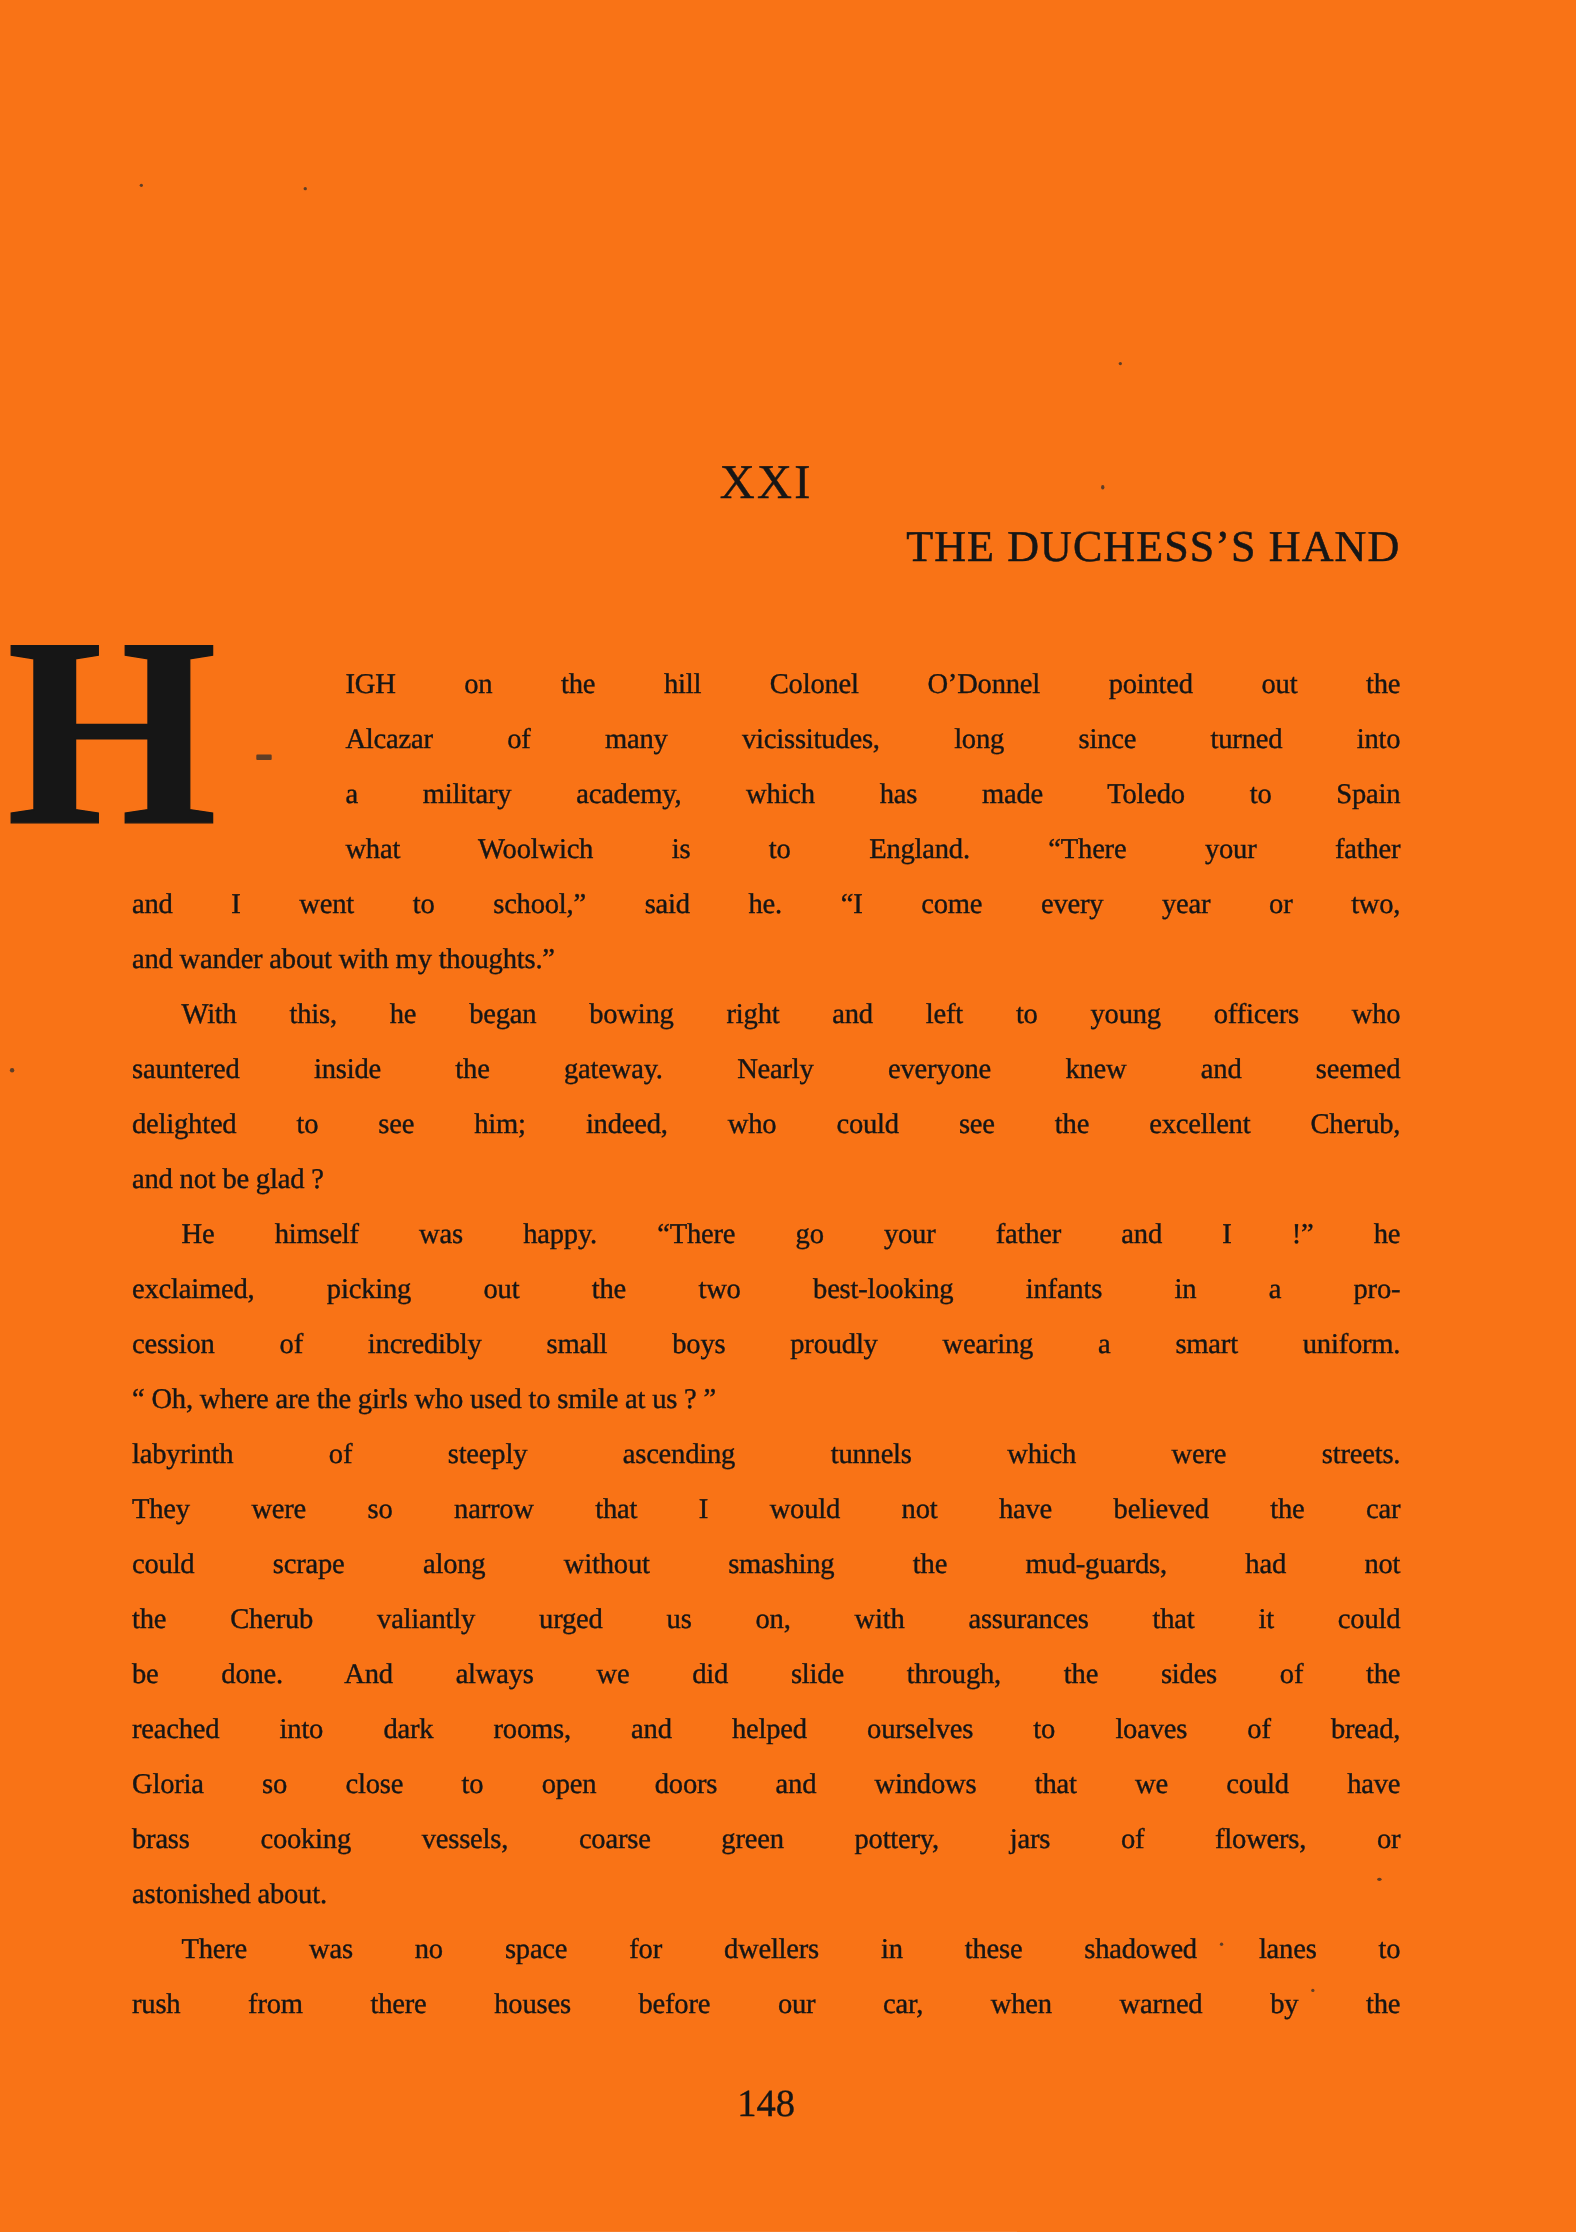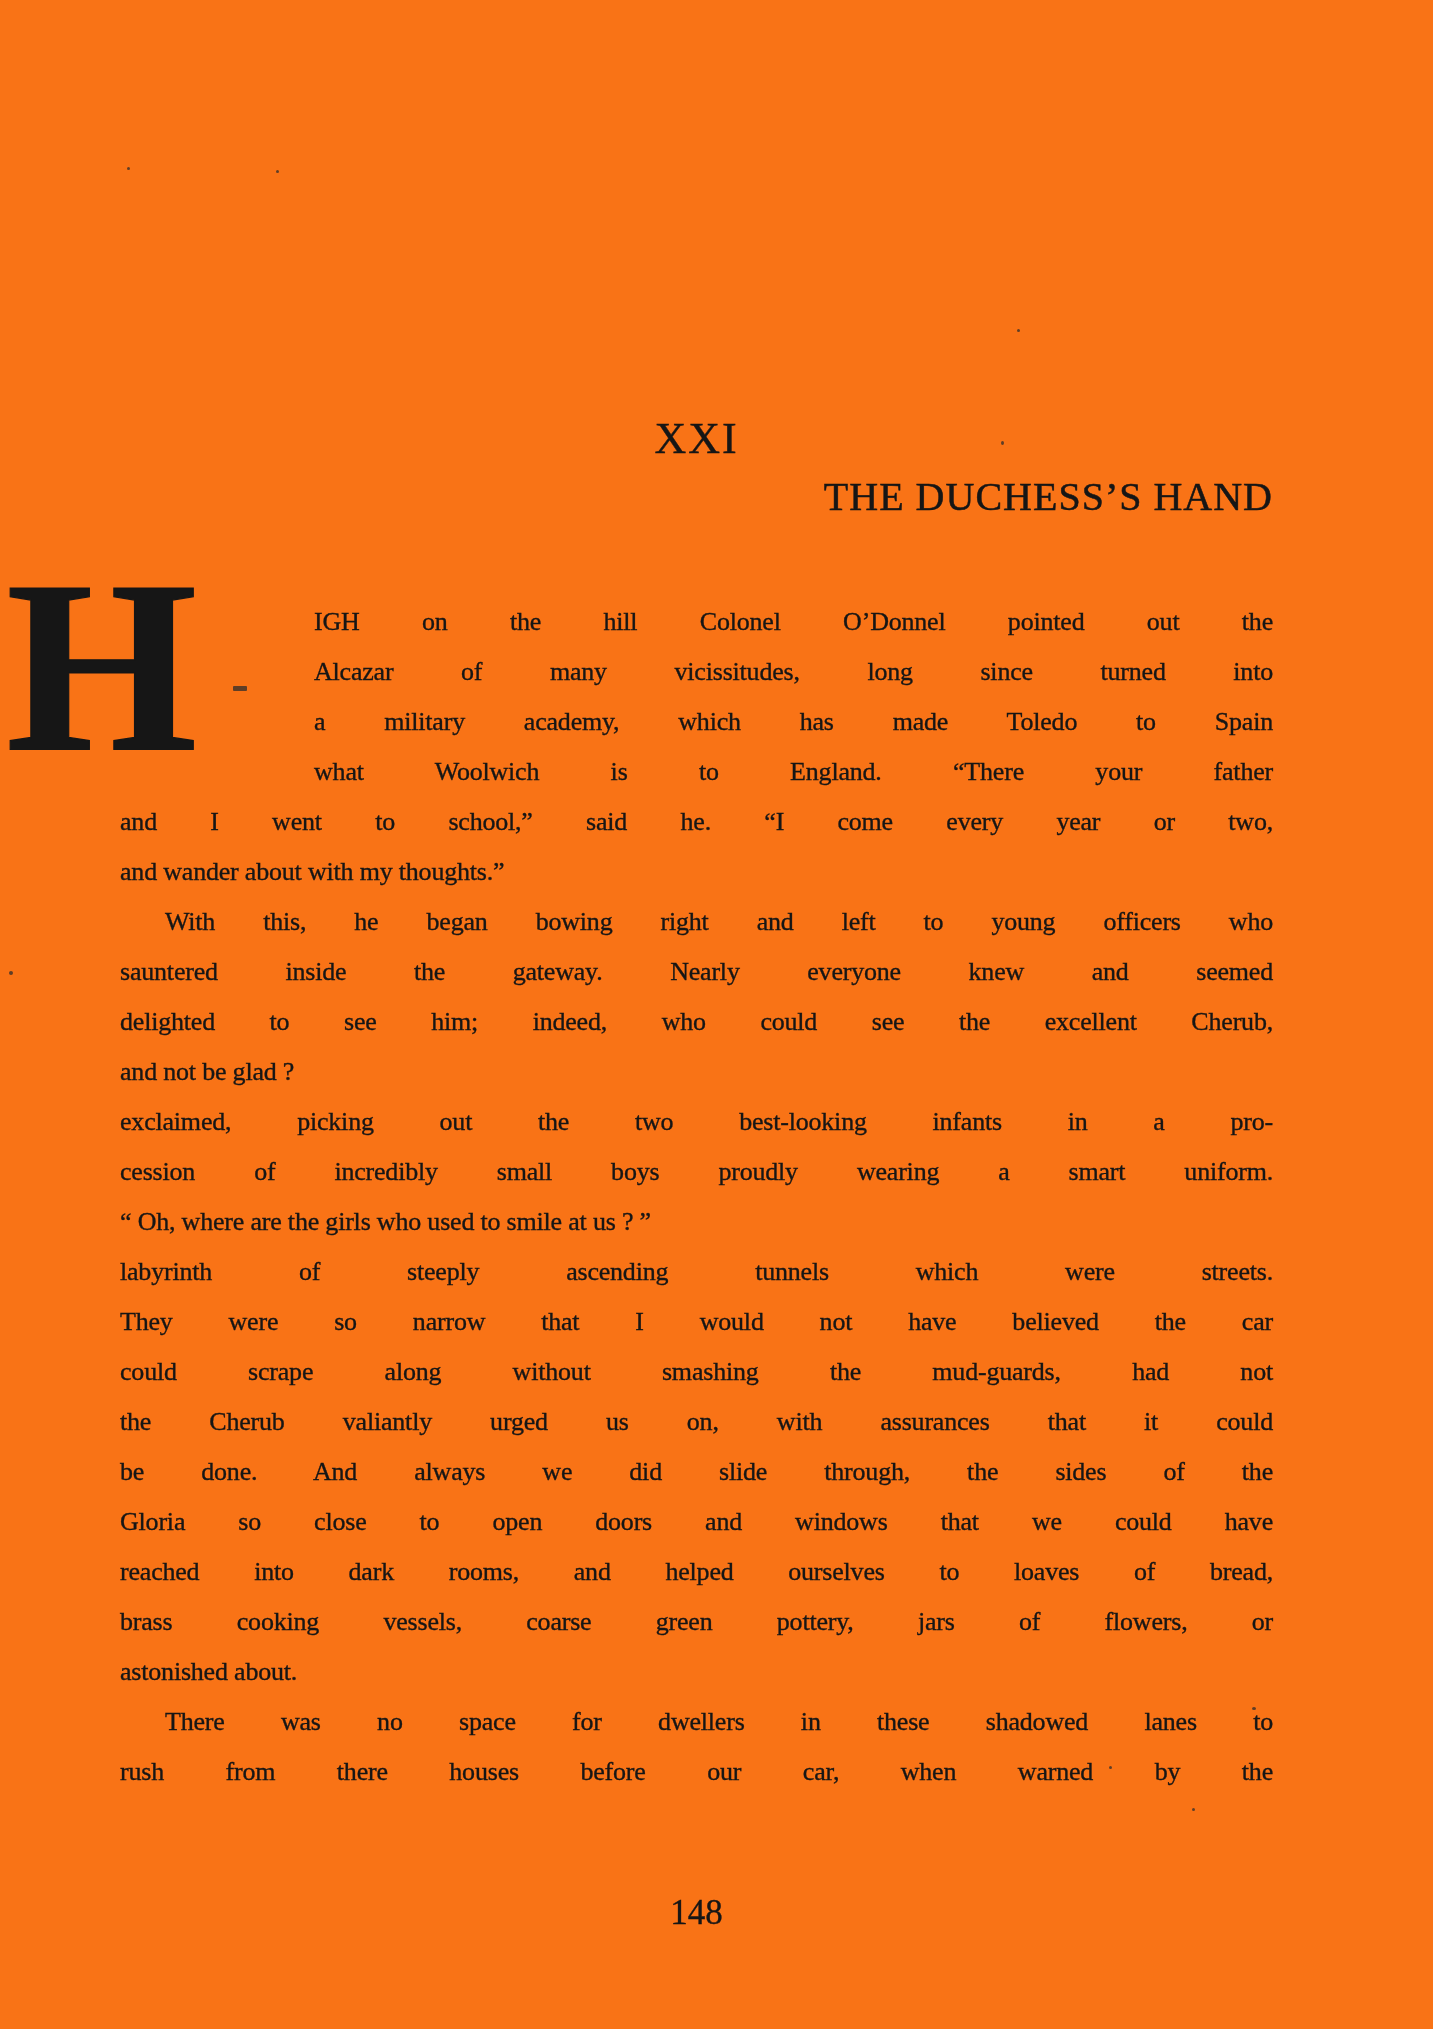--- a/index.html
+++ b/index.html
@@ -72,30 +72,31 @@
     <div class="line dc">IGH on the hill Colonel O’Donnel pointed out the</div>
     <div class="line dc">Alcazar of many vicissitudes, long since turned into</div>
     <div class="line dc">a military academy, which has made Toledo to Spain</div>
     <div class="line dc">what Woolwich is to England. “There your father</div>
     <div class="line">and I went to school,” said he. “I come every year or two,</div>
     <div class="line end">and wander about with my thoughts.”</div>
     <div class="line pi">With this, he began bowing right and left to young officers who</div>
     <div class="line">sauntered inside the gateway. Nearly everyone knew and seemed</div>
     <div class="line">delighted to see him; indeed, who could see the excellent Cherub,</div>
     <div class="line end">and not be glad ?</div>
+    <div class="line pi">He himself was happy. “There go your father and I !” he</div>
     <div class="line">exclaimed, picking out the two best-looking infants in a pro-</div>
     <div class="line">cession of incredibly small boys proudly wearing a smart uniform.</div>
     <div class="line end">“ Oh, where are the girls who used to smile at us ? ”</div>
     <div class="line">labyrinth of steeply ascending tunnels which were streets.</div>
     <div class="line">They were so narrow that I would not have believed the car</div>
     <div class="line">could scrape along without smashing the mud-guards, had not</div>
     <div class="line">the Cherub valiantly urged us on, with assurances that it could</div>
     <div class="line">be done. And always we did slide through, the sides of the</div>
+    <div class="line">reached into dark rooms, and helped ourselves to loaves of bread,</div>
     <div class="line">Gloria so close to open doors and windows that we could have</div>
-    <div class="line">reached into dark rooms, and helped ourselves to loaves of bread,</div>
     <div class="line">brass cooking vessels, coarse green pottery, jars of flowers, or</div>
     <div class="line end">astonished about.</div>
     <div class="line pi">There was no space for dwellers in these shadowed lanes to</div>
     <div class="line">rush from there houses before our car, when warned by the</div>
   </div>
 
   <div class="page-number">148</div>
 
   <div class="speck sp1"></div>
   <div class="speck sp2"></div>

